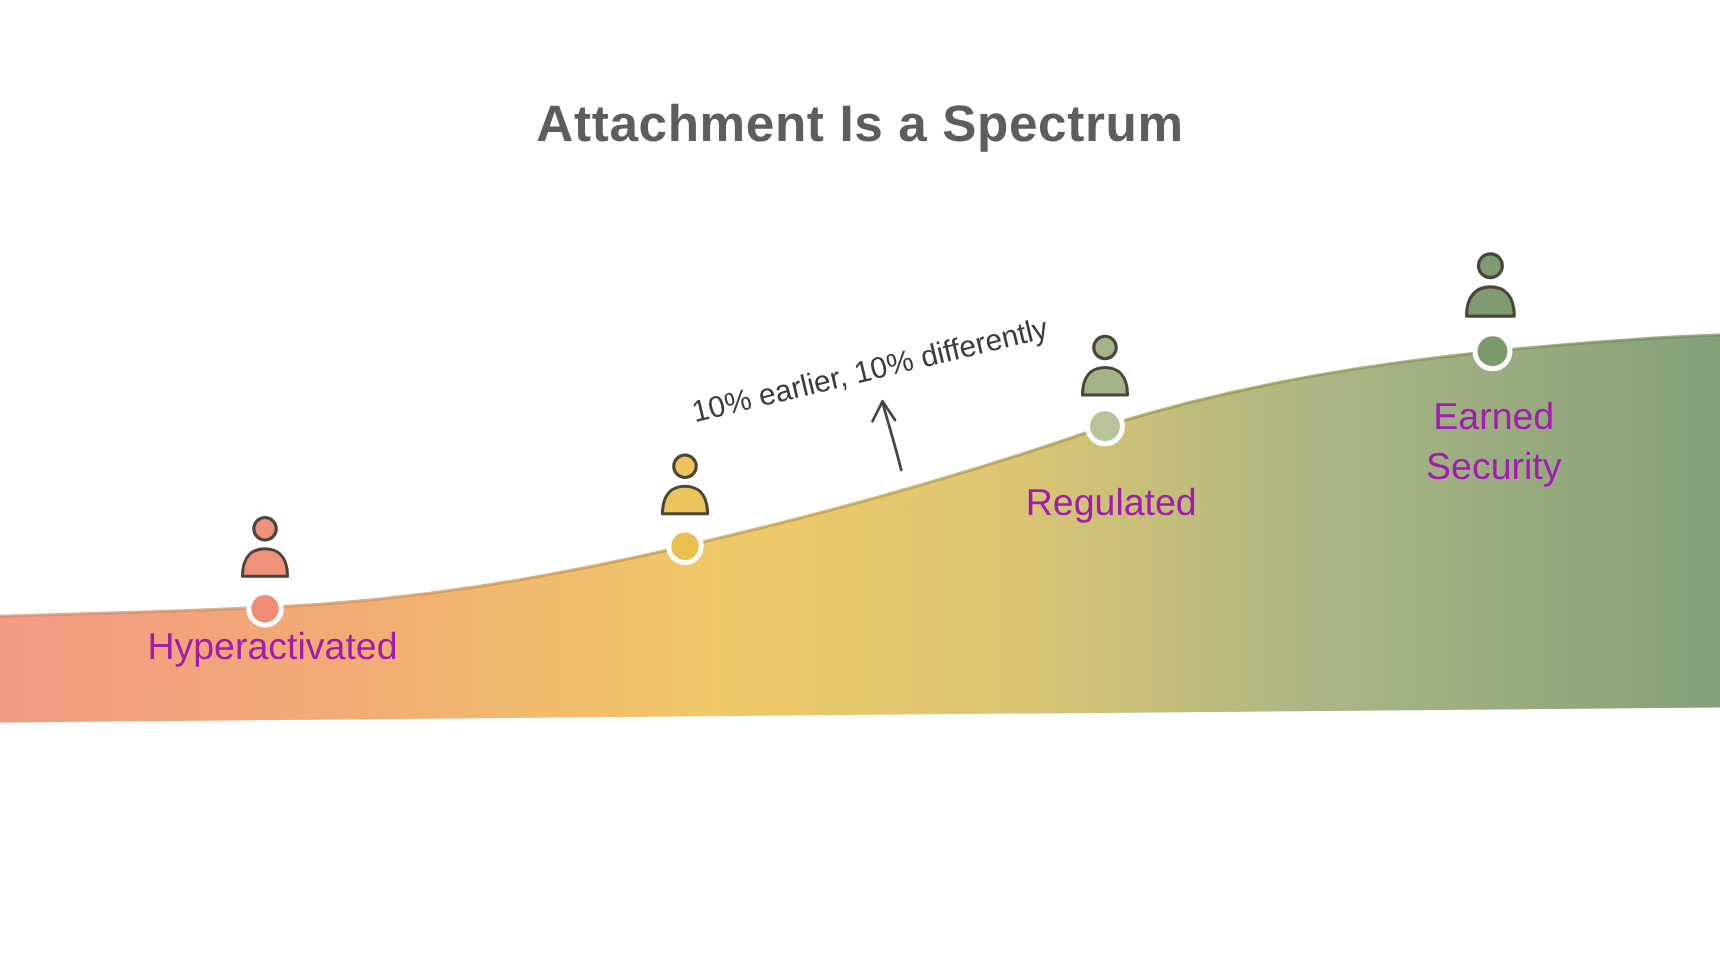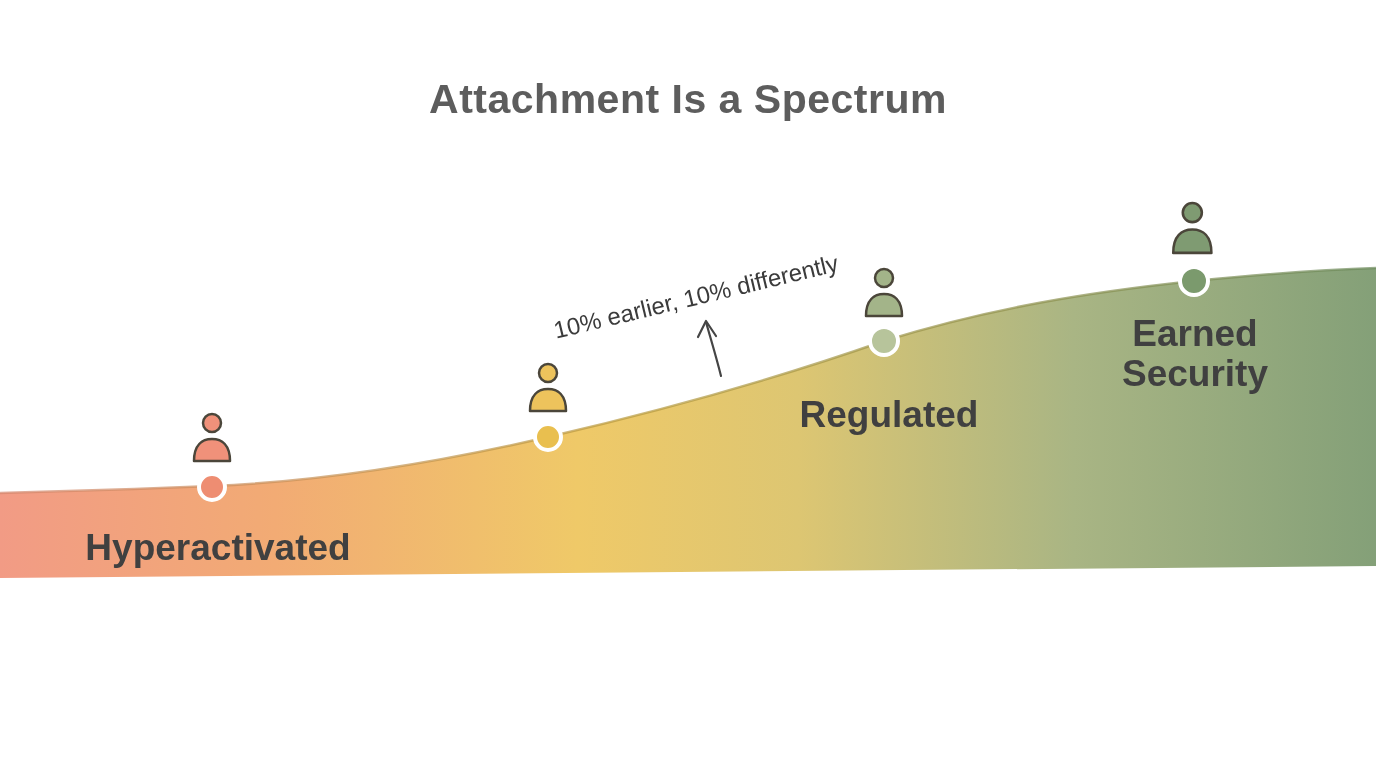--- a/index.html
+++ b/index.html
@@ -29,23 +29,23 @@
   .hill-svg {
     position: absolute;
     top: 0;
     left: 0;
     width: 1376px;
     height: 768px;
   }
   .stage-label {
     position: absolute;
     transform: translateX(-50%);
-    font-size: 37px;
-    font-weight: 700;
-    color: #404040;
+    font-size: 30px;
+    font-weight: 400;
+    color: #a21caf;
     text-align: center;
     white-space: nowrap;
     line-height: 40px;
   }
   .stage-label.wrap {
     white-space: normal;
     width: 180px;
   }
   .annotation {
     position: absolute;
@@ -110,19 +110,19 @@
       <circle cx="22" cy="10" r="9" fill="#7f9b72"></circle>
       <path d="M4,48 C4,32 12,26 22,26 C32,26 40,32 40,48 Z" fill="#7f9b72"></path>
     </g>
 
     <g fill="none" stroke="#454545" stroke-width="2.2" stroke-linecap="round" stroke-linejoin="round">
       <path d="M721,376 C716,356 711,340 706,322"></path>
       <path d="M698,337 L706,321 L716,336"></path>
     </g>
   </svg>
 
-  <div class="stage-label" style="left:218px; top:528px;">Hyperactivated</div>
-  <div class="stage-label" style="left:889px; top:395px;">Regulated</div>
+  <div class="stage-label" style="left:218px; top:498px;">Hyperactivated</div>
+  <div class="stage-label" style="left:889px; top:383px;">Regulated</div>
   <div class="stage-label wrap" style="left:1195px; top:314px;">Earned Security</div>
 
   <div class="annotation">10% earlier, 10% differently</div>
 
 </div>
 
 </body></html>

